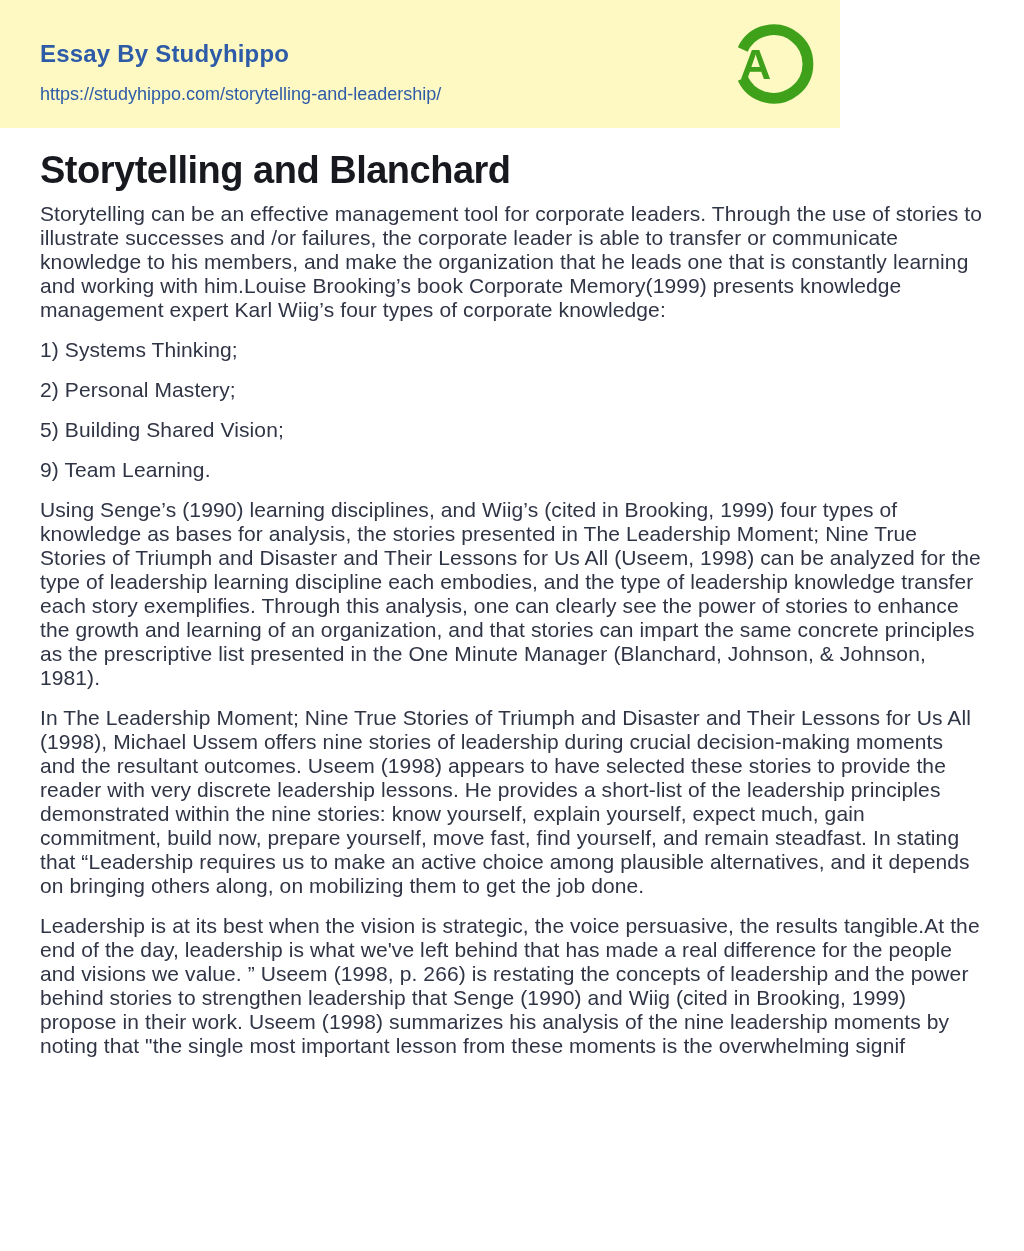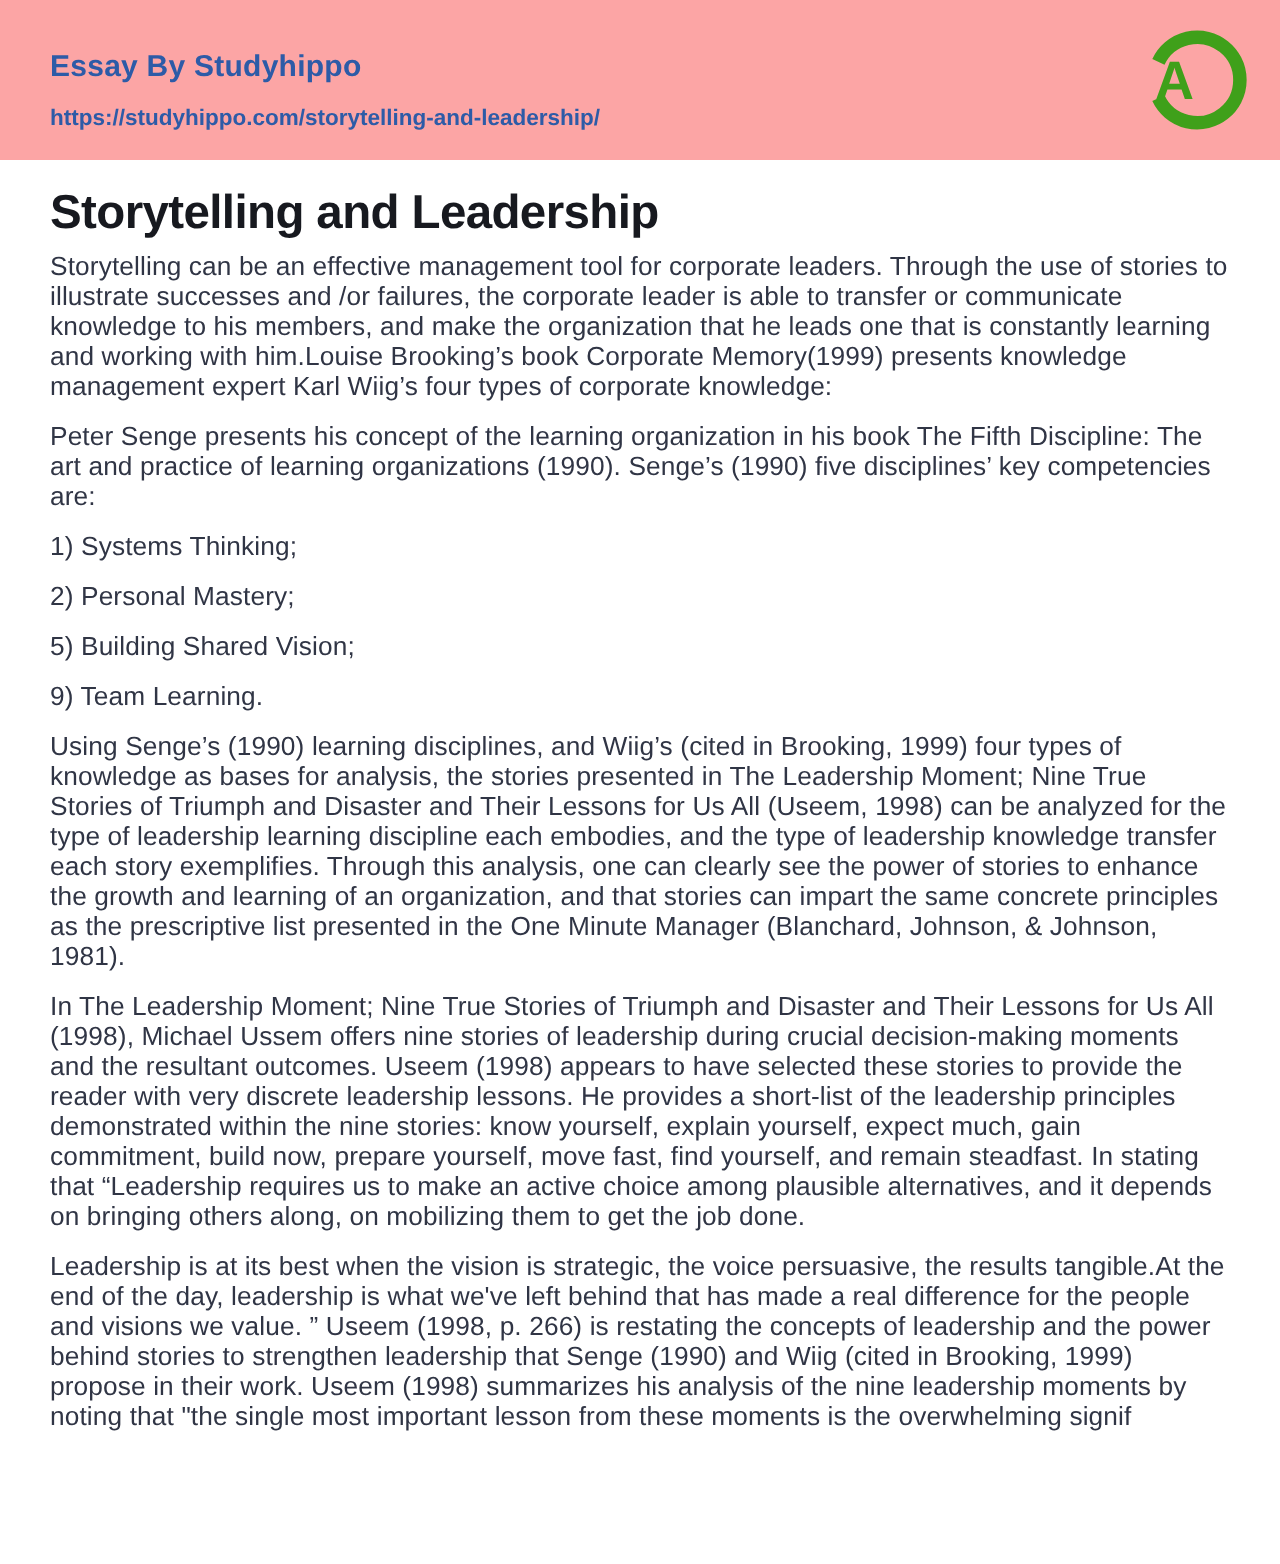--- a/index.html
+++ b/index.html
@@ -10,40 +10,40 @@
   }
   body {
     min-height: 1251px;
     position: relative;
     overflow: hidden;
   }
 
   
   .page-header {
     position: relative;
-    width: 1024px;
+    width: 840px;
     height: 128px;
-    background: #fca5a5;
+    background: #fef9c3;
     padding: 40px 0 0 40px;
   }
   .site-title {
     display: block;
     color: #2d5ba7;
     font-size: 24px;
     font-weight: bold;
     letter-spacing: 0.2px;
     text-decoration: none;
     line-height: 28px;
   }
   .essay-url {
     display: block;
     margin-top: 15px;
     color: #2d5ba7;
     font-size: 18px;
-    font-weight: bold;
+    font-weight: normal;
     text-decoration: none;
     line-height: 22px;
   }
   .logo {
     position: absolute;
     top: 19px;
     right: 24px;
     width: 90px;
     height: 90px;
   }
@@ -95,26 +95,25 @@
   </div>
   <div class="logo">
     <svg width="90" height="90" viewBox="0 0 100 100">
       <path d="M 18.6 33.9 A 38 38 0 1 1 18.6 66.1" fill="none" stroke="#3fa01a" stroke-width="12" stroke-linecap="butt"></path>
       <text x="33" y="67" text-anchor="middle" font-family="Liberation Sans, DejaVu Sans, sans-serif" font-size="48" font-weight="bold" fill="#3fa01a">A</text>
     </svg>
   </div>
 </header>
 
 <main class="essay-content">
-  <h1 class="essay-title">Storytelling and Leadership</h1>
+  <h1 class="essay-title">Storytelling and Blanchard</h1>
 
   <p>Storytelling can be an effective management tool for corporate leaders. Through the use of stories to illustrate successes and /or failures, the corporate leader is able to transfer or communicate knowledge to his members, and make the organization that he leads one that is constantly learning and working with him.Louise Brooking’s book Corporate Memory(1999) presents knowledge management expert Karl Wiig’s four types of corporate knowledge:</p>
 
 
-  <p>Peter Senge presents his concept of the learning organization in his book The Fifth Discipline: The art and practice of learning organizations (1990). Senge’s (1990) five disciplines’ key competencies are:</p>
 
   <p>1) Systems Thinking;</p>
   <p>2) Personal Mastery;</p>
   <p>5) Building Shared Vision;</p>
   <p>9) Team Learning.</p>
 
   <p>Using Senge’s (1990) learning disciplines, and Wiig’s (cited in Brooking, 1999) four types of knowledge as bases for analysis, the stories presented in The Leadership Moment; Nine True Stories of Triumph and Disaster and Their Lessons for Us All (Useem, 1998) can be analyzed for the type of leadership learning discipline each embodies, and the type of leadership knowledge transfer each story exemplifies. Through this analysis, one can clearly see the power of stories to enhance the growth and learning of an organization, and that stories can impart the same concrete principles as the prescriptive list presented in the One Minute Manager (Blanchard, Johnson, &amp; Johnson, 1981).</p>
 
   <p>In The Leadership Moment; Nine True Stories of Triumph and Disaster and Their Lessons for Us All (1998), Michael Ussem offers nine stories of leadership during crucial decision-making moments and the resultant outcomes. Useem (1998) appears to have selected these stories to provide the reader with very discrete leadership lessons. He provides a short-list of the leadership principles demonstrated within the nine stories: know yourself, explain yourself, expect much, gain commitment, build now, prepare yourself, move fast, find yourself, and remain steadfast. In stating that “Leadership requires us to make an active choice among plausible alternatives, and it depends on bringing others along, on mobilizing them to get the job done.</p>
 

